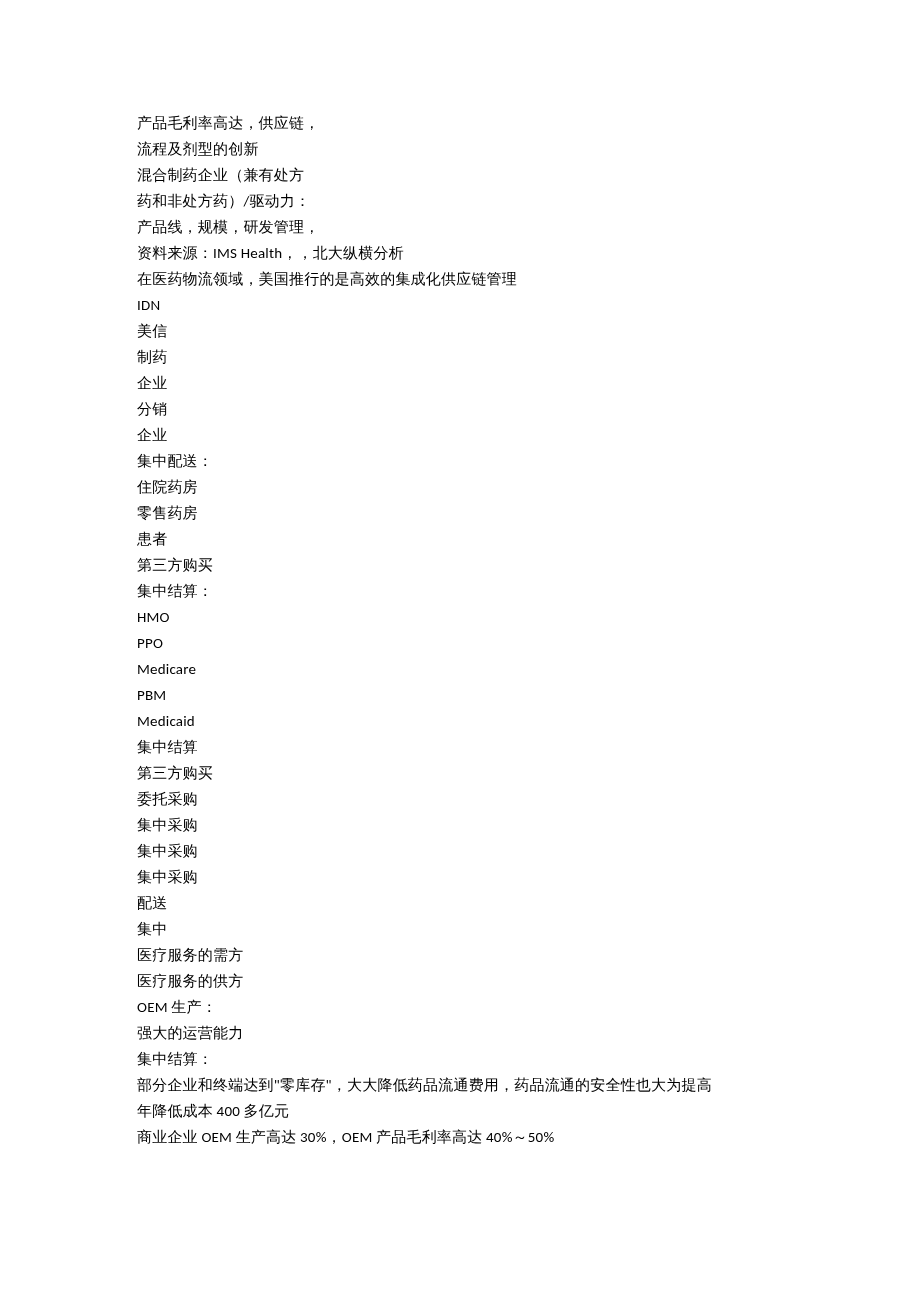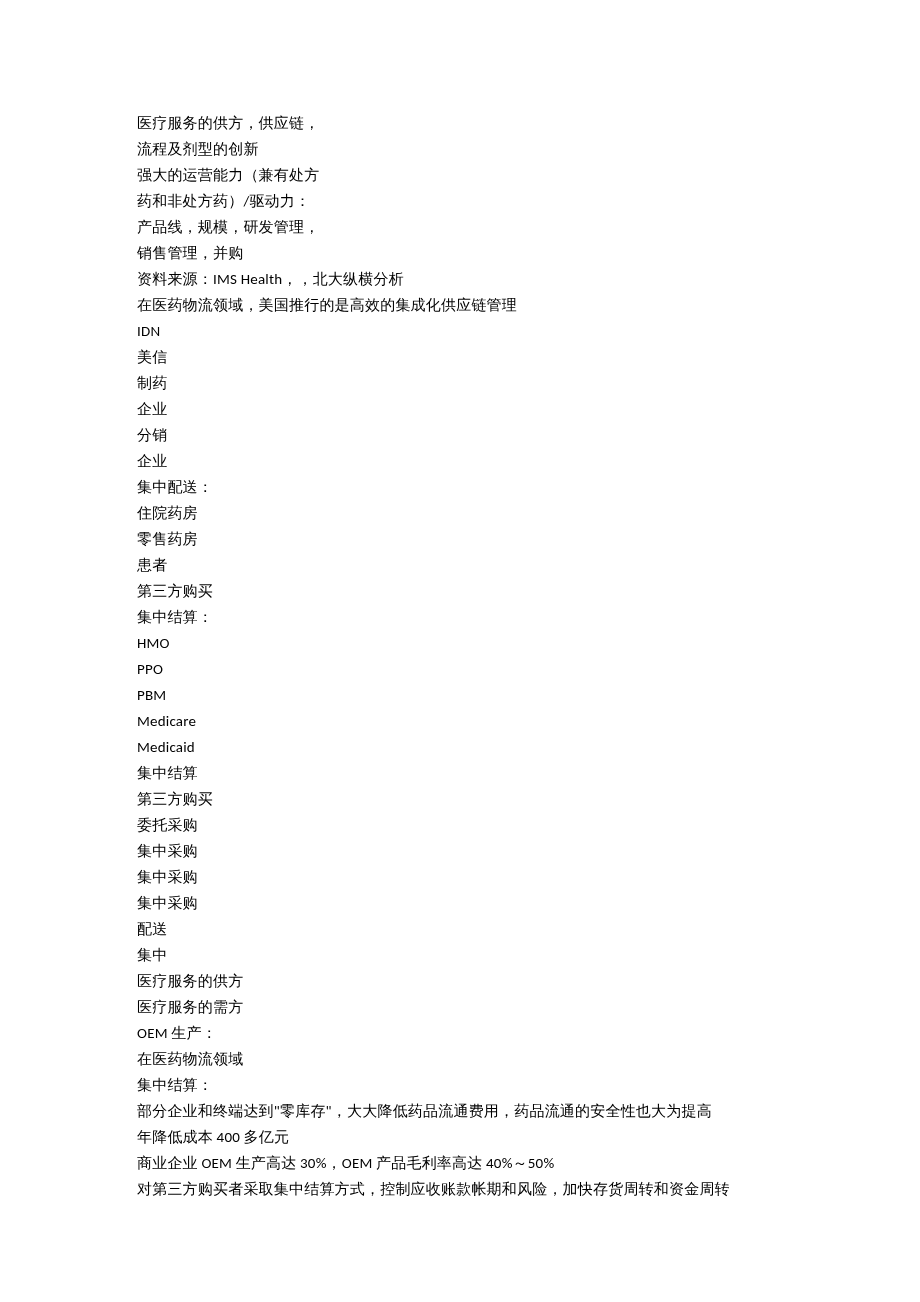--- a/index.html
+++ b/index.html
@@ -18,55 +18,53 @@
   .line {
     white-space: pre;
     text-align: left;
     letter-spacing: 0.2px;
   }
 </style>
 </head>
 <body>
 
 <div class="page">
-  <div class="line">医疗服务的供方，供应链，</div>
+  <div class="line">产品毛利率高达，供应链，</div>
   <div class="line">流程及剂型的创新</div>
-  <div class="line">强大的运营能力（兼有处方</div>
+  <div class="line">混合制药企业（兼有处方</div>
   <div class="line">药和非处方药）/驱动力：</div>
   <div class="line">产品线，规模，研发管理，</div>
-  <div class="line">销售管理，并购</div>
   <div class="line">资料来源：IMS Health，，北大纵横分析</div>
   <div class="line">在医药物流领域，美国推行的是高效的集成化供应链管理</div>
   <div class="line">IDN</div>
   <div class="line">美信</div>
   <div class="line">制药</div>
   <div class="line">企业</div>
   <div class="line">分销</div>
   <div class="line">企业</div>
   <div class="line">集中配送：</div>
   <div class="line">住院药房</div>
   <div class="line">零售药房</div>
   <div class="line">患者</div>
   <div class="line">第三方购买</div>
   <div class="line">集中结算：</div>
   <div class="line">HMO</div>
   <div class="line">PPO</div>
+  <div class="line">Medicare</div>
   <div class="line">PBM</div>
-  <div class="line">Medicare</div>
   <div class="line">Medicaid</div>
   <div class="line">集中结算</div>
   <div class="line">第三方购买</div>
   <div class="line">委托采购</div>
   <div class="line">集中采购</div>
   <div class="line">集中采购</div>
   <div class="line">集中采购</div>
   <div class="line">配送</div>
   <div class="line">集中</div>
+  <div class="line">医疗服务的需方</div>
   <div class="line">医疗服务的供方</div>
-  <div class="line">医疗服务的需方</div>
   <div class="line">OEM 生产：</div>
-  <div class="line">在医药物流领域</div>
+  <div class="line">强大的运营能力</div>
   <div class="line">集中结算：</div>
   <div class="line">部分企业和终端达到"零库存"，大大降低药品流通费用，药品流通的安全性也大为提高</div>
   <div class="line">年降低成本 400 多亿元</div>
   <div class="line">商业企业 OEM 生产高达 30%，OEM 产品毛利率高达 40%～50%</div>
-  <div class="line">对第三方购买者采取集中结算方式，控制应收账款帐期和风险，加快存货周转和资金周转</div>
 </div>
 
 </body></html>

